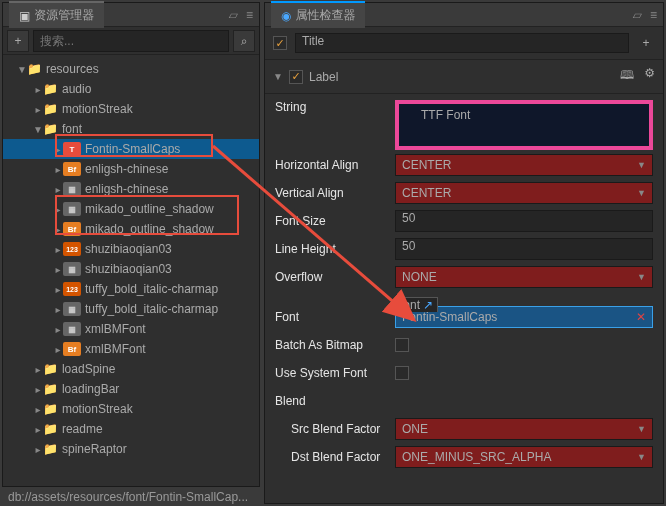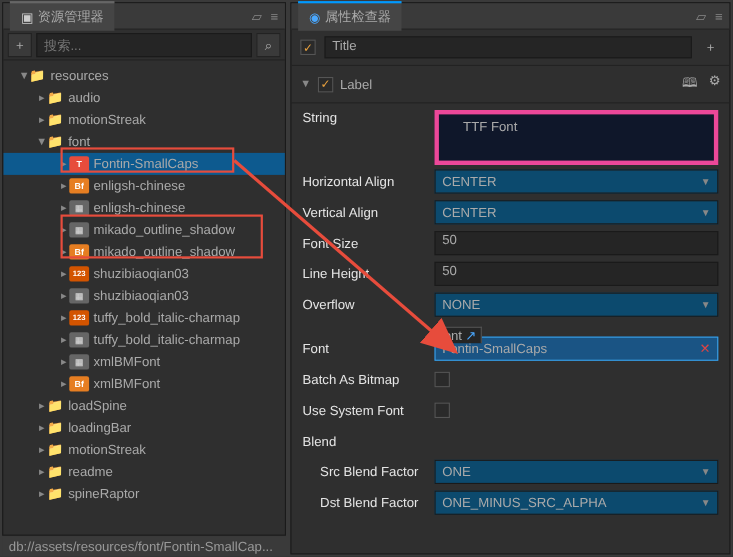--- a/index.html
+++ b/index.html
@@ -33,21 +33,21 @@
 .checkbox{width:14px;height:14px;background:#2a2a2a;border:1px solid #555;display:flex;align-items:center;justify-content:center}
 .checkbox.checked::after{content:"✓";color:#e8a03d;font-size:11px}
 .title-input{flex:1;height:20px;background:#252525;border:1px solid #1a1a1a;padding:0 6px;display:flex;align-items:flex-start}
 .section-header{display:flex;align-items:center;padding:6px 8px;gap:6px;border-bottom:1px solid #222}
 .section-header .sh-icons{margin-left:auto;display:flex;gap:10px;color:#777}
 .form{padding:6px 10px}
 .form-row{display:flex;align-items:center;min-height:26px;margin-bottom:2px}
 .form-label{width:120px;color:#e5e5e5}
 .form-control{flex:1}
 .textarea{height:50px;background:#0f172a;border:4px solid #ec4899;padding:4px 22px;color:#e8a03d}
-.select{height:22px;background:#0c4a6e;border:1px solid #1a1a1a;display:flex;align-items:center;padding:0 6px;position:relative}
+.select{height:22px;background:#7f1d1d;border:1px solid #1a1a1a;display:flex;align-items:center;padding:0 6px;position:relative}
 .select::after{content:"▼";position:absolute;right:6px;font-size:9px;color:#888}
 .input-num{height:22px;background:#252525;border:1px solid #1a1a1a;padding:0 6px;display:flex;align-items:flex-start;color:#e8a03d}
 .font-slot{position:relative}
 .font-tag{position:absolute;top:-9px;left:0;background:#252525;border:1px solid #555;border-bottom:none;font-size:9px;padding:0 4px;color:#888;display:flex;align-items:center;gap:3px}
 .font-field{height:22px;background:#1a5484;border:1px solid #3aa0e8;display:flex;align-items:center;padding:0 6px;color:#fff}
 .font-field .remove{margin-left:auto;color:#d44;cursor:pointer}
 .sub-label{padding-left:16px}
 svg.arrow-svg{position:absolute;top:0;left:0;pointer-events:none;z-index:10}
 </style>
 </head>

